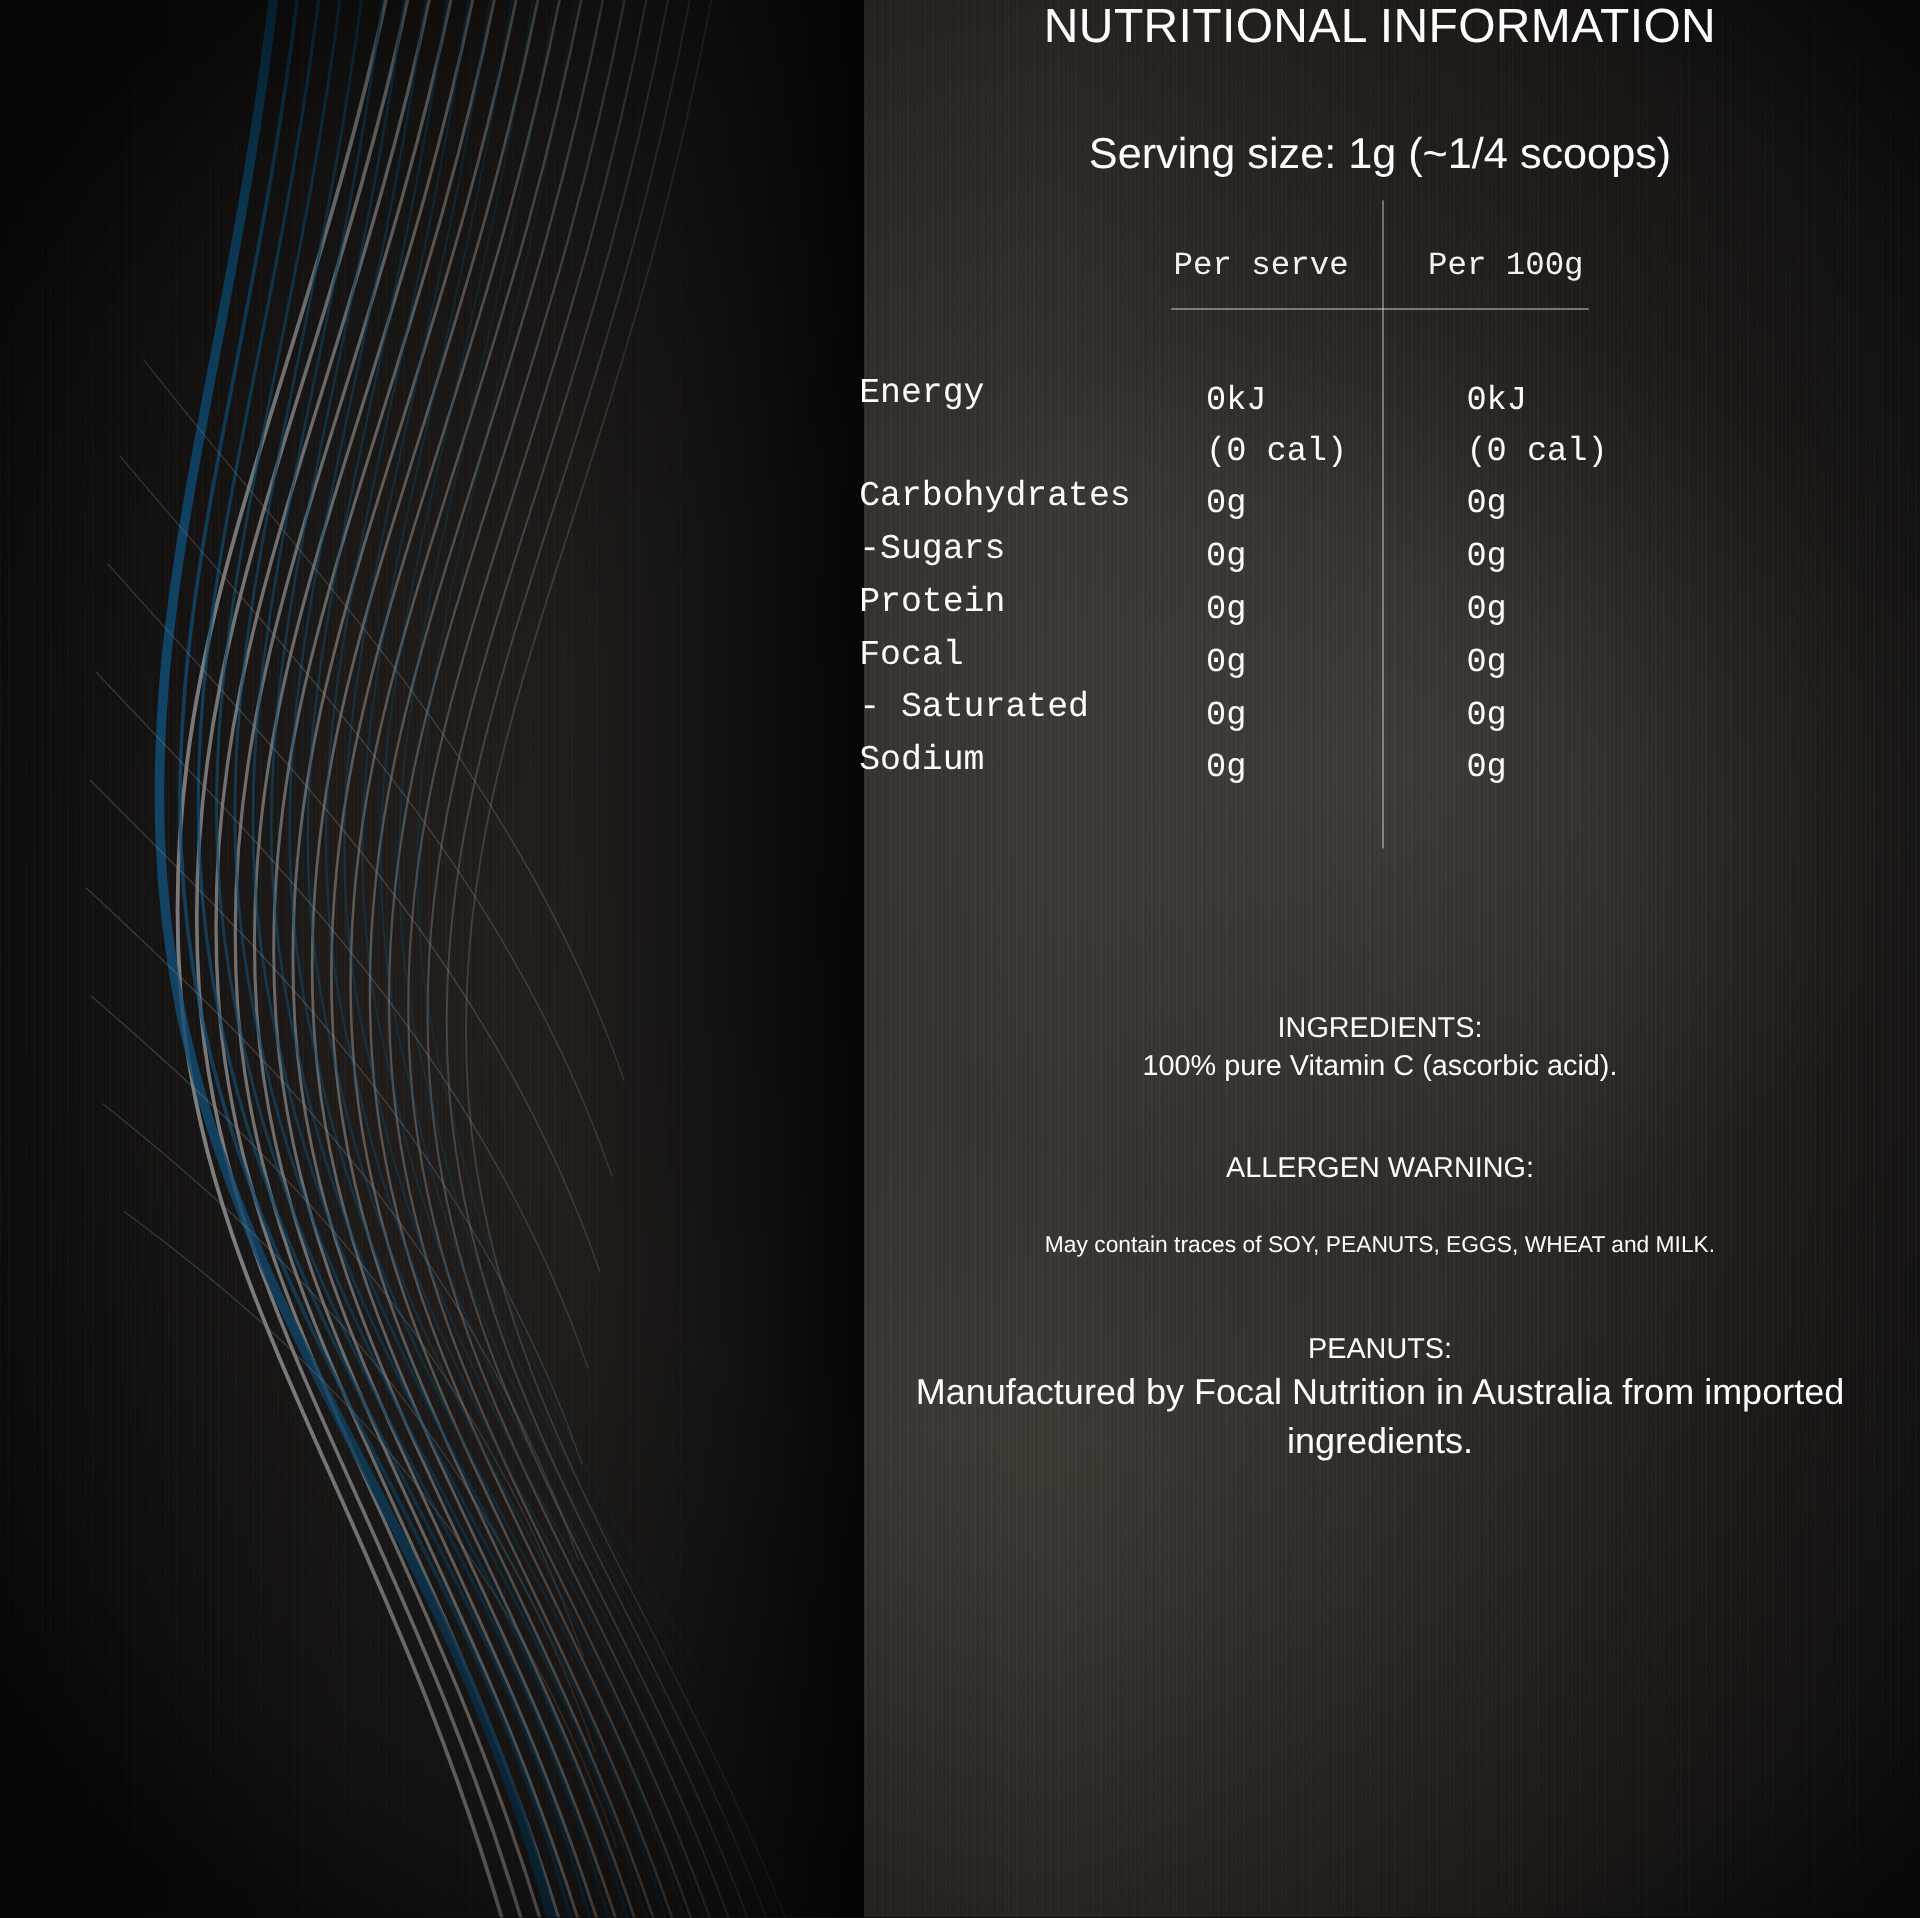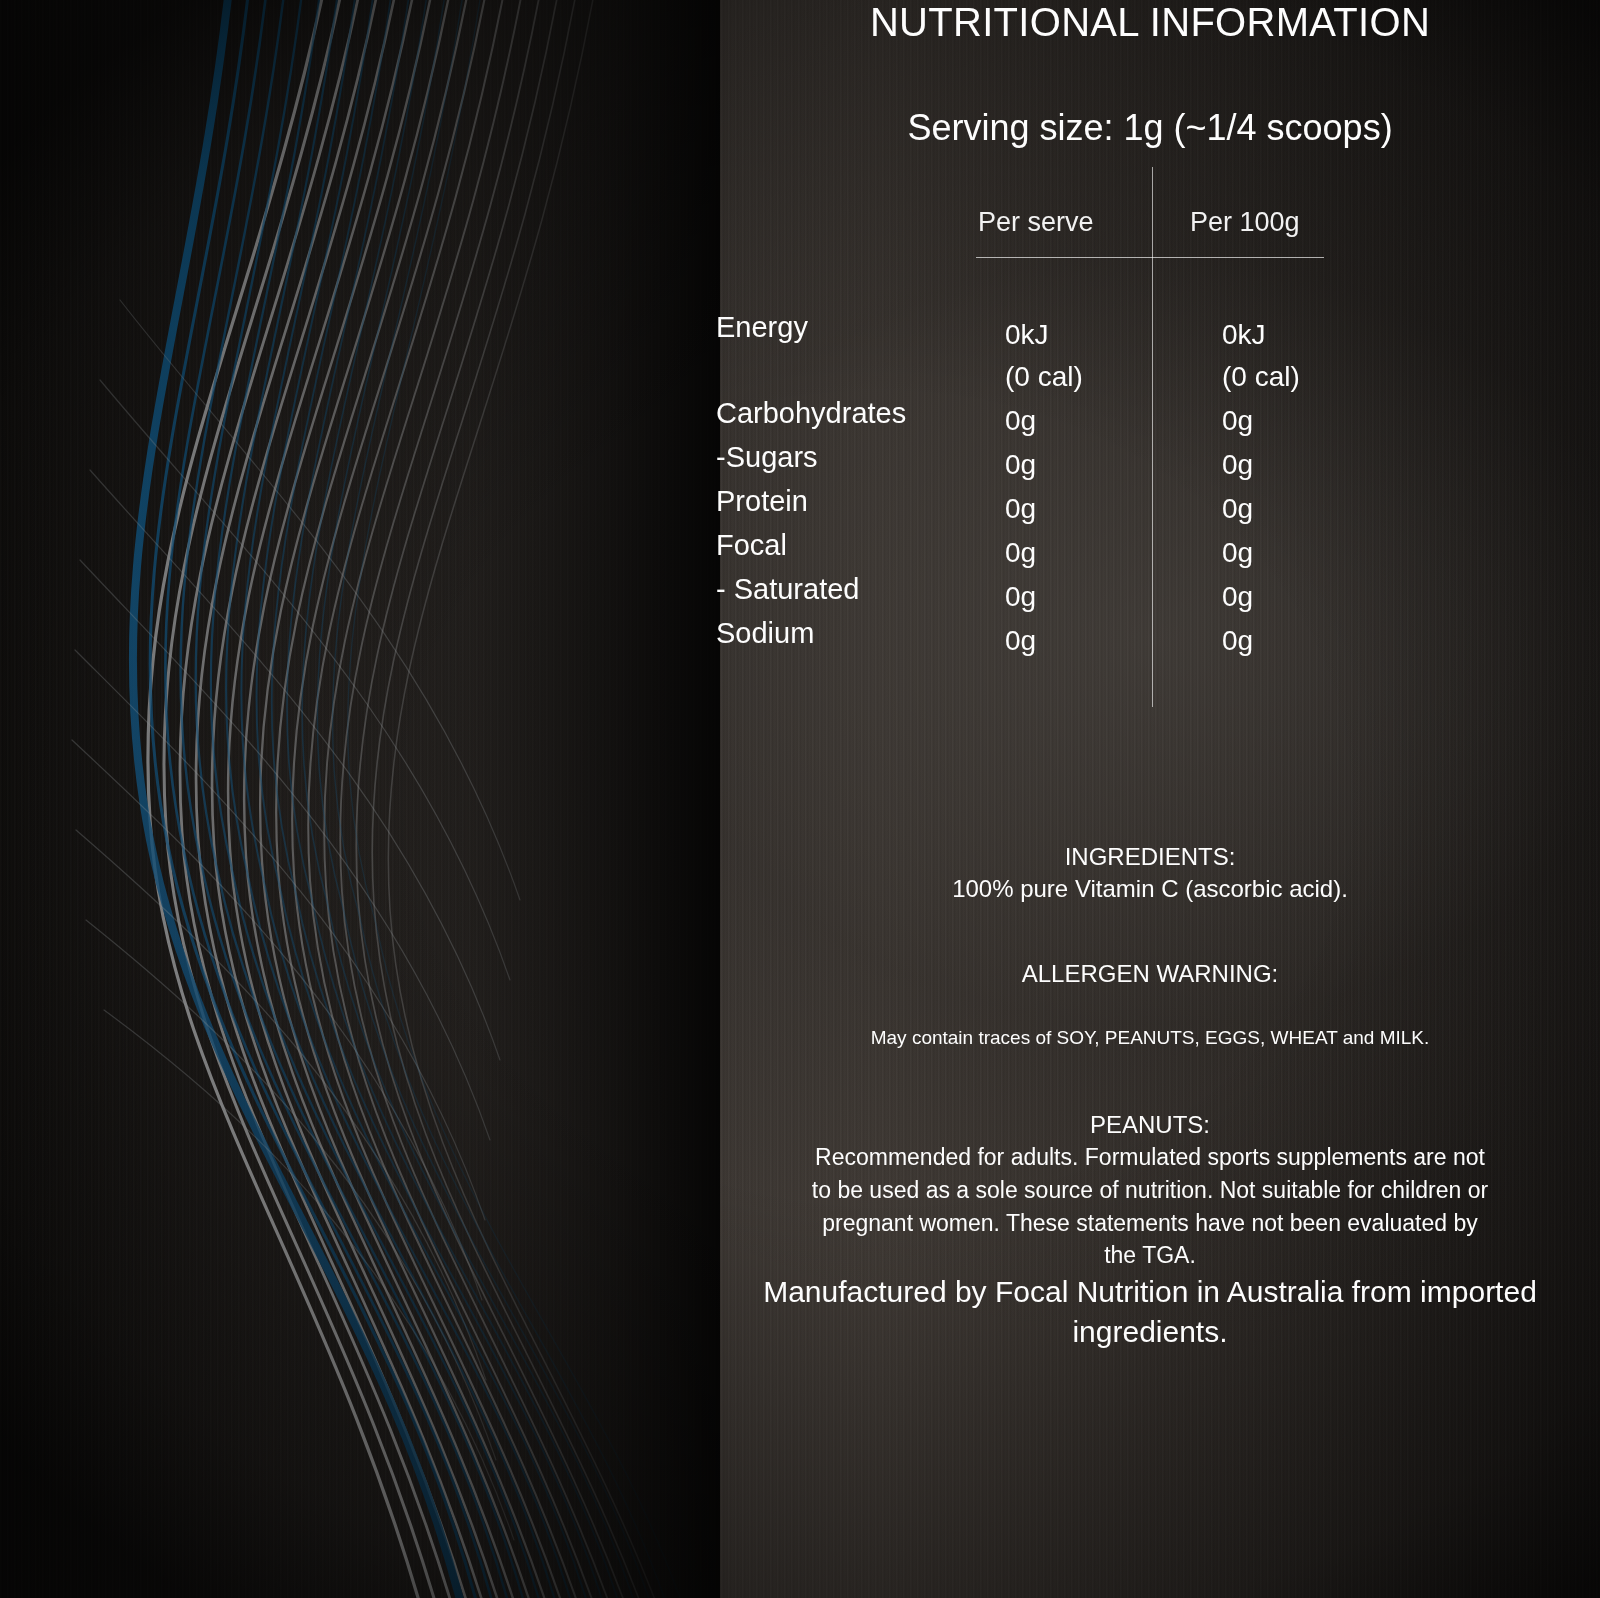--- a/index.html
+++ b/index.html
@@ -73,20 +73,21 @@
     margin-top: 62px;
     color: #fdfdfd;
   }
 
   
   .table-wrap {
     position: relative;
     margin-top: 40px;
     width: 900px;
     height: 560px;
+    font-family: Liberation Mono, monospace;
   }
   .col-head {
     position: absolute;
     font-size: 27px;
     color: #f2f2f2;
   }
   .ch-serve { left: 278px; top: 18px; }
   .ch-100   { left: 490px; top: 18px; }
 
   .hline {
@@ -326,19 +327,18 @@
       <div class="body">100% pure Vitamin C (ascorbic acid).</div>
     </div>
 
     <div class="block allergen">
       <div class="heading">ALLERGEN WARNING:</div>
       <div class="body">May contain traces of SOY, PEANUTS, EGGS, WHEAT and MILK.</div>
     </div>
 
     <div class="block warnings">
       <div class="heading">PEANUTS:</div>
-      <div class="body">Recommended for adults. Formulated sports supplements are not to be used as a sole source of nutrition. Not suitable for children or pregnant women. These statements have not been evaluated by the TGA.</div>
     </div>
 
     <div class="manufactured">Manufactured by Focal Nutrition in Australia from imported ingredients.</div>
 
   </div>
 </div>
 
 </body></html>

